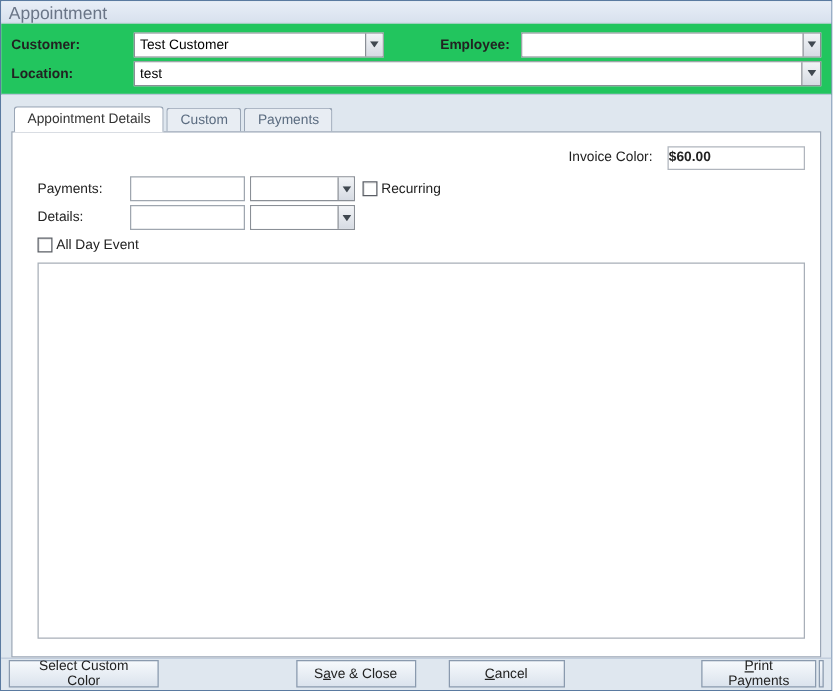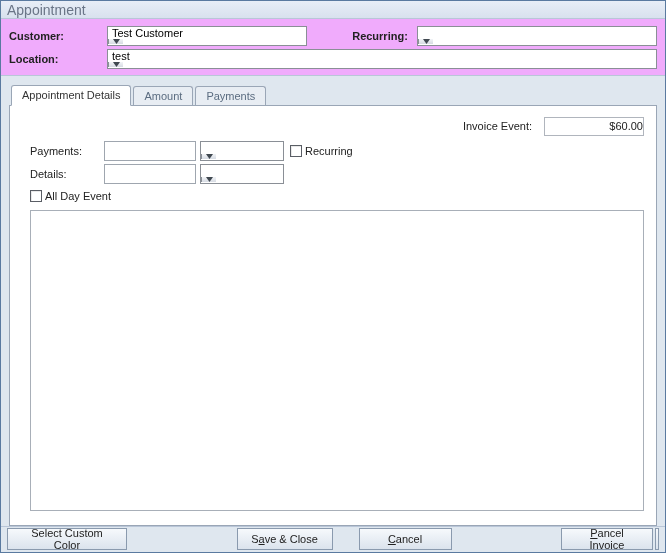--- a/index.html
+++ b/index.html
@@ -23,21 +23,21 @@
     height: 18px;
     background: linear-gradient(#e8eef7, #d8e1ee);
     border-bottom: 1px solid #b9c6d8;
     padding: 0 6px;
     font-size: 14px;
     color: #6a7587;
     display: flex;
     align-items: center;
   }
   .header-panel {
-    background: #f0abfc;
+    background: #22c55e;
     border-bottom: 1px solid #b9c6d8;
     padding: 6px 8px 6px 8px;
   }
   .row {
     display: flex;
     align-items: center;
     margin-bottom: 2px;
     height: 21px;
   }
   .label {
@@ -45,21 +45,20 @@
     color: #222;
     padding: 0 4px 0 0;
   }
   .label.col1 { width: 98px; }
   .combo {
     display: flex;
     align-items: stretch;
     height: 20px;
     background: #fff;
     border: 1px solid #8a8f96;
-    flex-direction: column;
   }
   .combo input {
     border: none;
     padding: 0 4px;
     font: inherit;
     outline: none;
     width: 100%;
     background: #fff;
   }
   .combo .dropbtn {
@@ -114,27 +113,28 @@
   }
   .invoice-row {
     display: flex;
     align-items: center;
     justify-content: flex-end;
     margin: 0 0 4px 0;
     height: 20px;
   }
   .invoice-row .label { font-weight: normal; margin-right: 8px; }
   .invoice-box {
-    width: 100px;
+    width: 110px;
     height: 19px;
     border: 1px solid #b0b5bd;
     background: #fff;
-    text-align: right;
+    text-align: left;
     line-height: 17px;
     overflow: hidden;
+    font-weight: bold;
   }
   .time-row {
     display: flex;
     align-items: center;
     height: 22px;
     margin-bottom: 1px;
   }
   .time-row .lbl { width: 74px; }
   .tinput {
     height: 20px;
@@ -204,21 +204,21 @@
     <div class="row">
       <span class="label col1">Customer:</span>
       <div class="combo" style="width:200px">
         <input value="Test Customer" style="">
         <div class="dropbtn">
           <svg viewBox="0 0 7 5">
               <polygon points="0,0 7,0 3.5,5" fill="#404850"></polygon>
             </svg>
         </div>
       </div>
-      <span class="label" style="margin-left:40px;width:70px;text-align:center">Recurring:</span>
+      <span class="label" style="margin-left:40px;width:70px;text-align:center">Employee:</span>
       <div class="combo" style="flex:1">
         <input value="" style="">
         <div class="dropbtn">
           <svg viewBox="0 0 7 5">
               <polygon points="0,0 7,0 3.5,5" fill="#404850"></polygon>
             </svg>
         </div>
       </div>
     </div>
 
@@ -233,28 +233,28 @@
             </svg>
         </div>
       </div>
     </div>
 
   </div>
 
   <div class="tab-area">
     <div class="tabstrip">
       <div class="tab active">Appointment Details</div>
-      <div class="tab">Amount</div>
+      <div class="tab">Custom</div>
       <div class="tab">Payments</div>
     </div>
 
     <div class="tab-body">
 
       <div class="invoice-row">
-        <span class="label">Invoice Event:</span>
+        <span class="label">Invoice Color:</span>
         <div class="invoice-box">$60.00</div>
       </div>
 
       <div class="time-row">
         <span class="lbl">Payments:</span>
         <input class="tinput date" value="" style="">
         <div class="combo tcombo">
           <input value="" style="">
           <div class="dropbtn">
             <svg viewBox="0 0 7 5">
@@ -297,18 +297,18 @@
     </button>
     <div class="spacer"></div>
     <button class="btn" style="width:96px;margin-right:26px">
       <span><span>S</span><span class="ul">a</span><span>ve &amp; Close</span></span>
     </button>
     <button class="btn" style="width:93px">
       <span><span class="ul">C</span><span>ancel</span></span>
     </button>
     <div class="spacer"></div>
     <button class="btn" style="width:92px">
-      <span><span class="ul">P</span><span>ancel Invoice</span></span>
+      <span><span class="ul">P</span><span>rint Payments</span></span>
     </button>
     <div class="right-edge"></div>
   </div>
 
 </div>
 
 </body></html>

